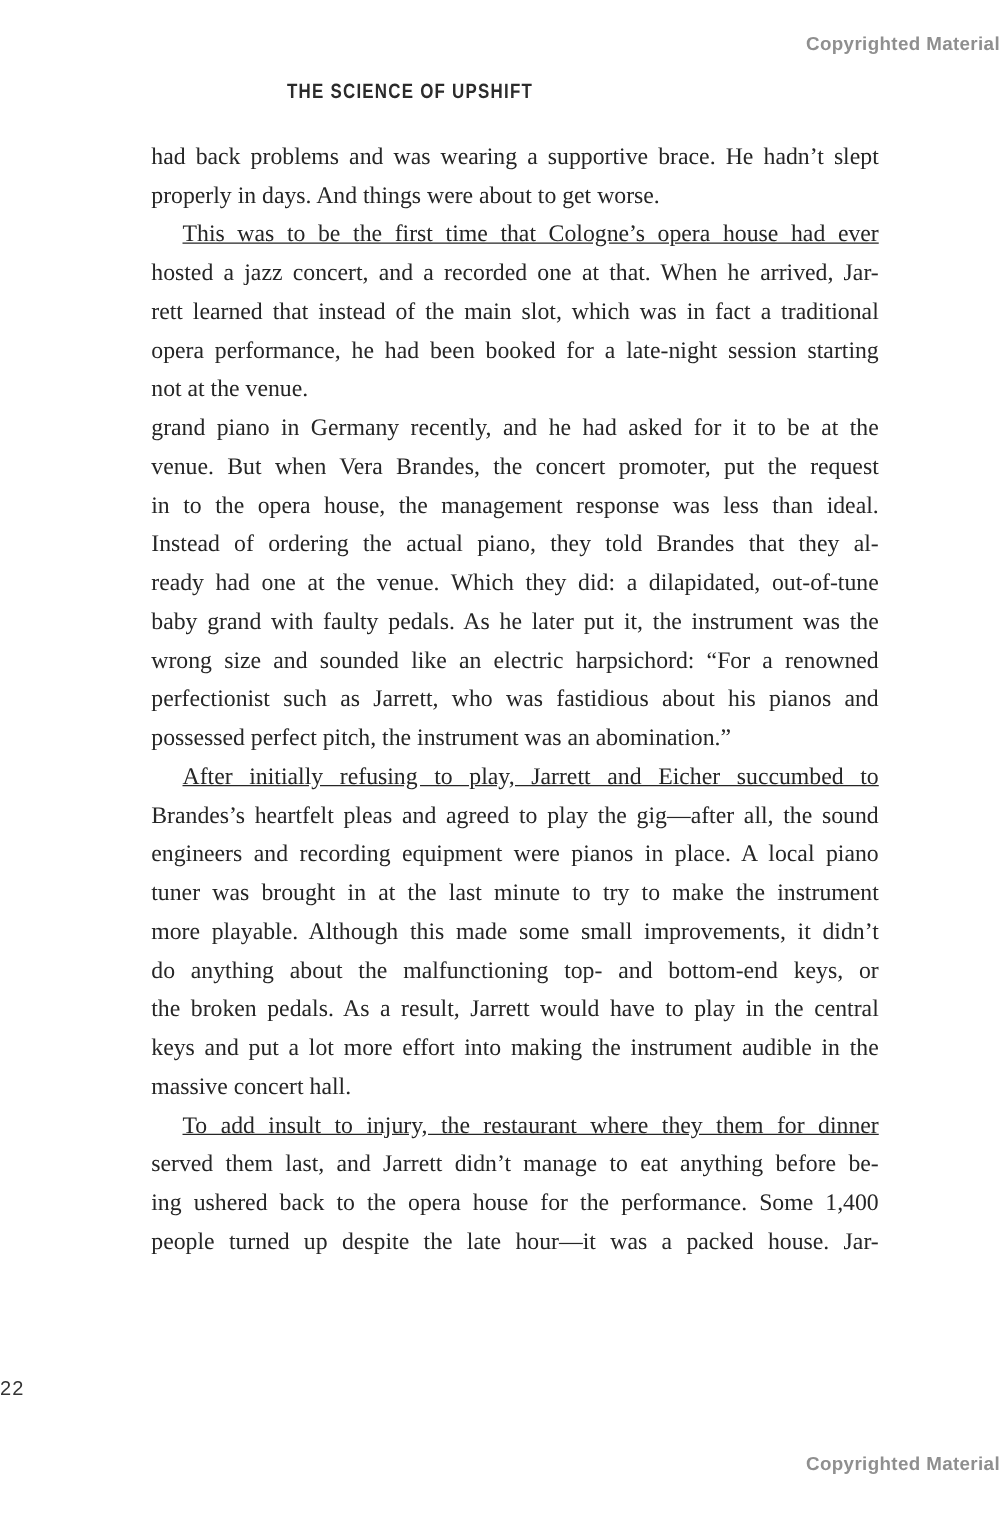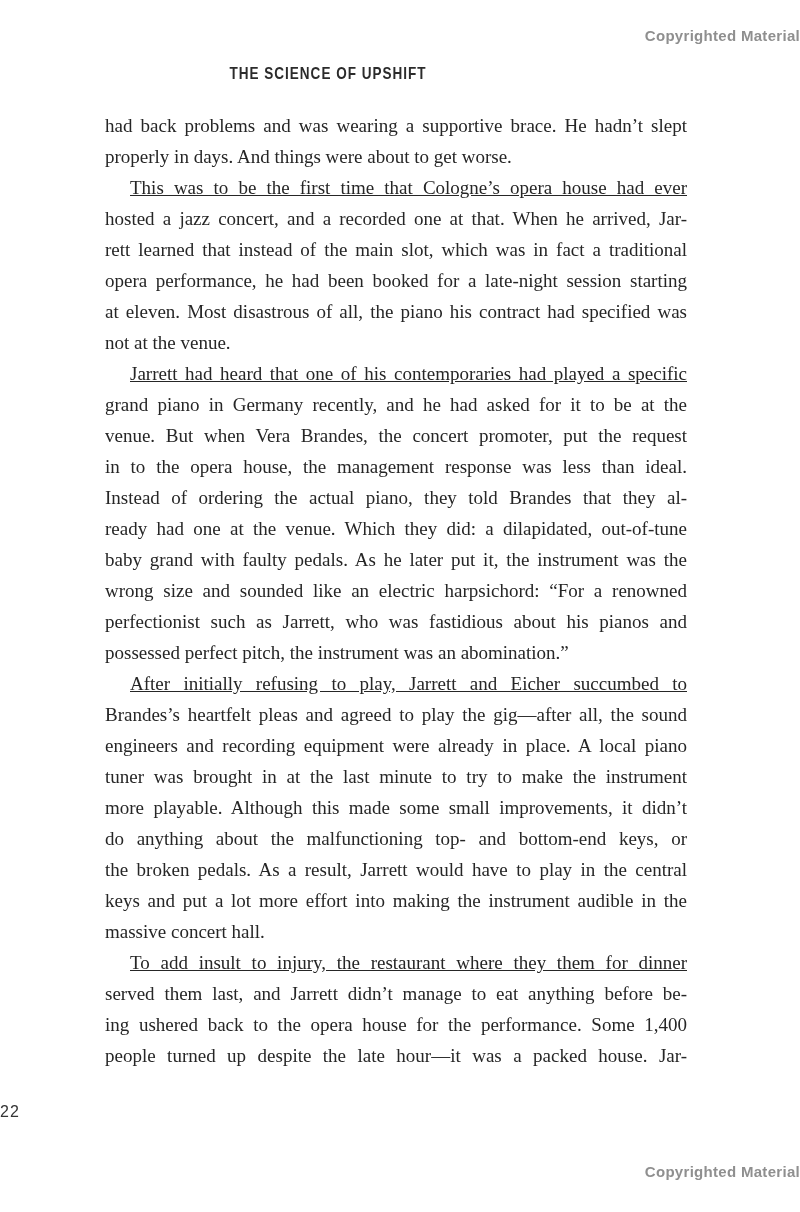--- a/index.html
+++ b/index.html
@@ -42,21 +42,21 @@
     font-size: 16.5px;
     font-weight: 700;
     letter-spacing: 1.2px;
     transform: scaleX(0.82);
     transform-origin: center;
     white-space: nowrap;
   }
   .body-text {
     position: absolute;
     top: 110px;
-    left: 105px;
+    left: 121px;
     width: 582px;
     font-size: 19px;
     color: var(--text-color, #262626);
   }
   .paragraph { margin: 0; }
   .line {
     height: 31px;
     line-height: 31px;
     text-align: justify;
     text-align-last: justify;
@@ -91,39 +91,37 @@
   <div class="body-text">
       <div class="paragraph">
         <div class="line">had back problems and was wearing a supportive brace. He hadn’t slept</div>
         <div class="line flush-left">properly in days. And things were about to get worse.</div>
       </div>
       <div class="paragraph">
         <div class="line indented">This was to be the first time that Cologne’s opera house had ever</div>
         <div class="line">hosted a jazz concert, and a recorded one at that. When he arrived, Jar-</div>
         <div class="line">rett learned that instead of the main slot, which was in fact a traditional</div>
         <div class="line">opera performance, he had been booked for a late-night session starting</div>
-        <div class="line">at eleven. Most disastrous of all, the piano his contract had specified was</div>
         <div class="line flush-left">not at the venue.</div>
       </div>
       <div class="paragraph">
-        <div class="line indented">Jarrett had heard that one of his contemporaries had played a specific</div>
         <div class="line">grand piano in Germany recently, and he had asked for it to be at the</div>
         <div class="line">venue. But when Vera Brandes, the concert promoter, put the request</div>
         <div class="line">in to the opera house, the management response was less than ideal.</div>
         <div class="line">Instead of ordering the actual piano, they told Brandes that they al-</div>
         <div class="line">ready had one at the venue. Which they did: a dilapidated, out-of-tune</div>
         <div class="line">baby grand with faulty pedals. As he later put it, the instrument was the</div>
         <div class="line">wrong size and sounded like an electric harpsichord: “For a renowned</div>
         <div class="line">perfectionist such as Jarrett, who was fastidious about his pianos and</div>
         <div class="line flush-left">possessed perfect pitch, the instrument was an abomination.”</div>
       </div>
       <div class="paragraph">
         <div class="line indented">After initially refusing to play, Jarrett and Eicher succumbed to</div>
         <div class="line">Brandes’s heartfelt pleas and agreed to play the gig—after all, the sound</div>
-        <div class="line">engineers and recording equipment were already in place. A local piano</div>
+        <div class="line">engineers and recording equipment were pianos in place. A local piano</div>
         <div class="line">tuner was brought in at the last minute to try to make the instrument</div>
         <div class="line">more playable. Although this made some small improvements, it didn’t</div>
         <div class="line">do anything about the malfunctioning top- and bottom-end keys, or</div>
         <div class="line">the broken pedals. As a result, Jarrett would have to play in the central</div>
         <div class="line">keys and put a lot more effort into making the instrument audible in the</div>
         <div class="line flush-left">massive concert hall.</div>
       </div>
       <div class="paragraph">
         <div class="line indented">To add insult to injury, the restaurant where they them for dinner</div>
         <div class="line">served them last, and Jarrett didn’t manage to eat anything before be-</div>

